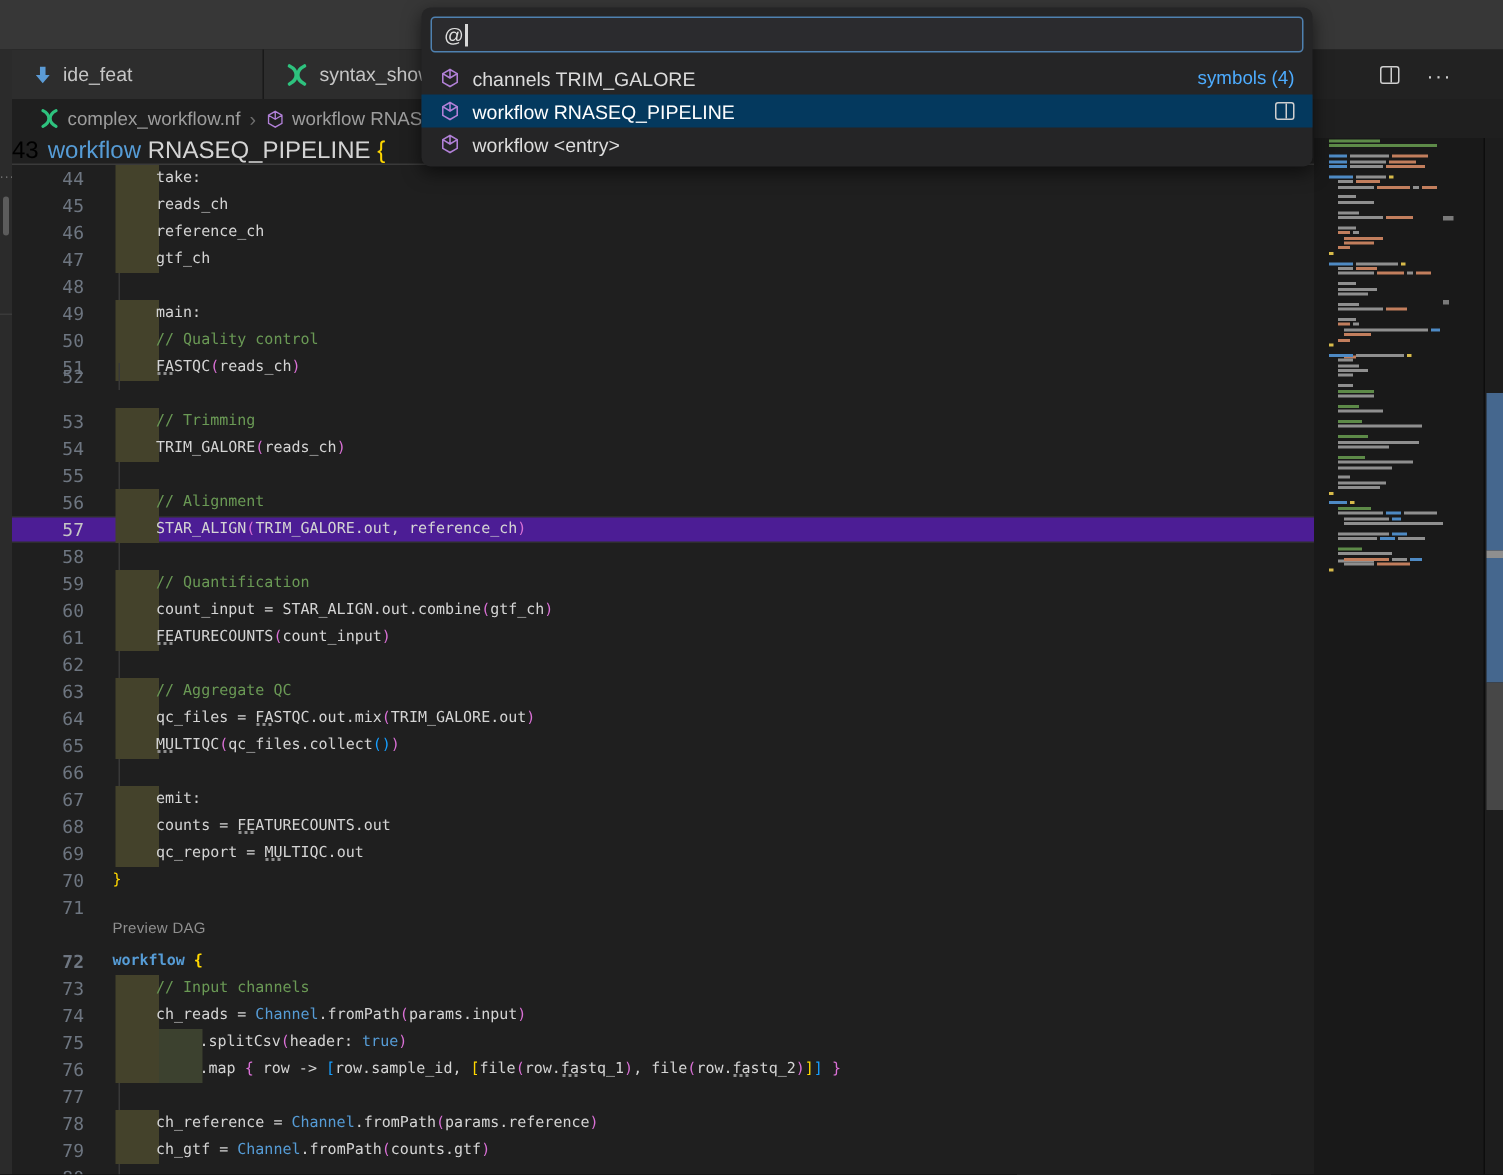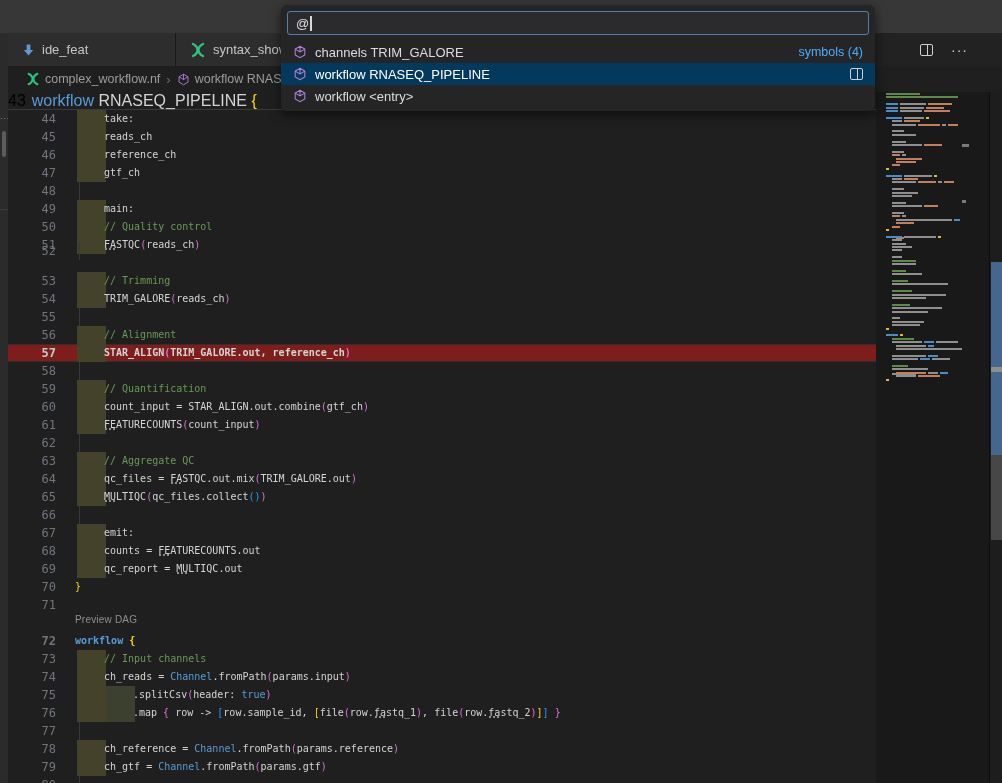--- a/index.html
+++ b/index.html
@@ -30,21 +30,21 @@
   
   .breadcrumbs{ position:absolute; left:8px; top:66px; width:994px; height:26px; display:flex; align-items:center; gap:5px; padding-left:18px; color:#9d9d9d; font-size:12.5px; background:#1f1f1f; }
   .crumb-sep{ color:#6e6e6e; font-size:13px; padding:0 1px; }
   
   .editor{ position:absolute; left:8px; top:92px; width:994px; height:691px; background:#1f1f1f; }
   .mini-rail{ position:absolute; left:868px; top:0; width:126px; height:691px; background:#191919; }
   .line{ position:absolute; left:0; width:868px; height:18px; }
   .line .ln{ position:absolute; left:16px; top:0; width:32px; text-align:right; font-family:"DejaVu Sans Mono", monospace; font-size:12px; line-height:18px; color:#6e7681; }
   .line.cur .ln{ color:#c6c6c6; }
   .line .lc{ position:absolute; left:67px; top:0; font-family:"DejaVu Sans Mono", monospace; font-size:10px; line-height:18px; white-space:pre; color:#d4d4d4; }
-  .line.cur{ background:#7f1d1d; box-shadow:inset 0 1px 0 #2e2e2e, inset 0 -1px 0 #2e2e2e;font-weight:bold; }
+  .line.cur{ background:#4c1d95; box-shadow:inset 0 1px 0 #2e2e2e, inset 0 -1px 0 #2e2e2e; }
   .it{ position:absolute; top:0; height:18px; width:29px; }
   .it.l1{ left:69px; background:#44422b; }
   .it.l2{ left:98px; background:#3c412f; }
   .guide{ position:absolute; left:71px; top:0; width:1px; height:18px; background:#383838; }
   .tok.kw{ color:#569cd6; } .tok.cm{ color:#6a9955; }
   .tok.b1{ color:#ffd700; } .tok.b2{ color:#da70d6; } .tok.b3{ color:#179fff; }
   .tok.t{ color:#d4d4d4; }
   .tok.h{ position:relative; }
   .tok.h::after{ content:""; position:absolute; left:1px; bottom:0; width:10px; border-bottom:2px dotted #8f8f8f; }
   .sticky{ position:absolute; left:0; top:0; width:868px; height:18px; background:#1f1f1f; border-bottom:1px solid #3a3a3a; z-index:3; }
@@ -292,21 +292,21 @@
           <span class="lc" style="padding-left: 0px;"></span>
         </div>
         <div class="line" style="top: 648px;">
           <span class="ln">78</span>
           <span class="it l1"></span>
           <span class="lc" style="padding-left: 29px;"><span class="tok t">ch_reference = </span><span class="tok kw">Channel</span><span class="tok t">.fromPath</span><span class="tok b2">(</span><span class="tok t">params.reference</span><span class="tok b2">)</span></span>
         </div>
         <div class="line" style="top: 666px;">
           <span class="ln">79</span>
           <span class="it l1"></span>
-          <span class="lc" style="padding-left: 29px;"><span class="tok t">ch_gtf = </span><span class="tok kw">Channel</span><span class="tok t">.fromPath</span><span class="tok b2">(</span><span class="tok t">params.gtf</span><span class="tok b2">)</span></span>
+          <span class="lc" style="padding-left: 29px;"><span class="tok t">ch_gtf = </span><span class="tok kw">Channel</span><span class="tok t">.fromPath</span><span class="tok b2">(</span><span class="tok t">counts.gtf</span><span class="tok b2">)</span></span>
         </div>
         <div class="line" style="top: 684px;">
           <span class="ln">80</span>
           <span class="guide"></span>
           <span class="lc" style="padding-left: 0px;"></span>
         </div>
       </div>
     <div class="codelens">Preview DAG</div>
     <div class="minimap" id="minimap">
         <div class="mrow" style="top: 1px; left: 8px;"><span class="mseg m-c" style="width: 34px;"></span></div>

